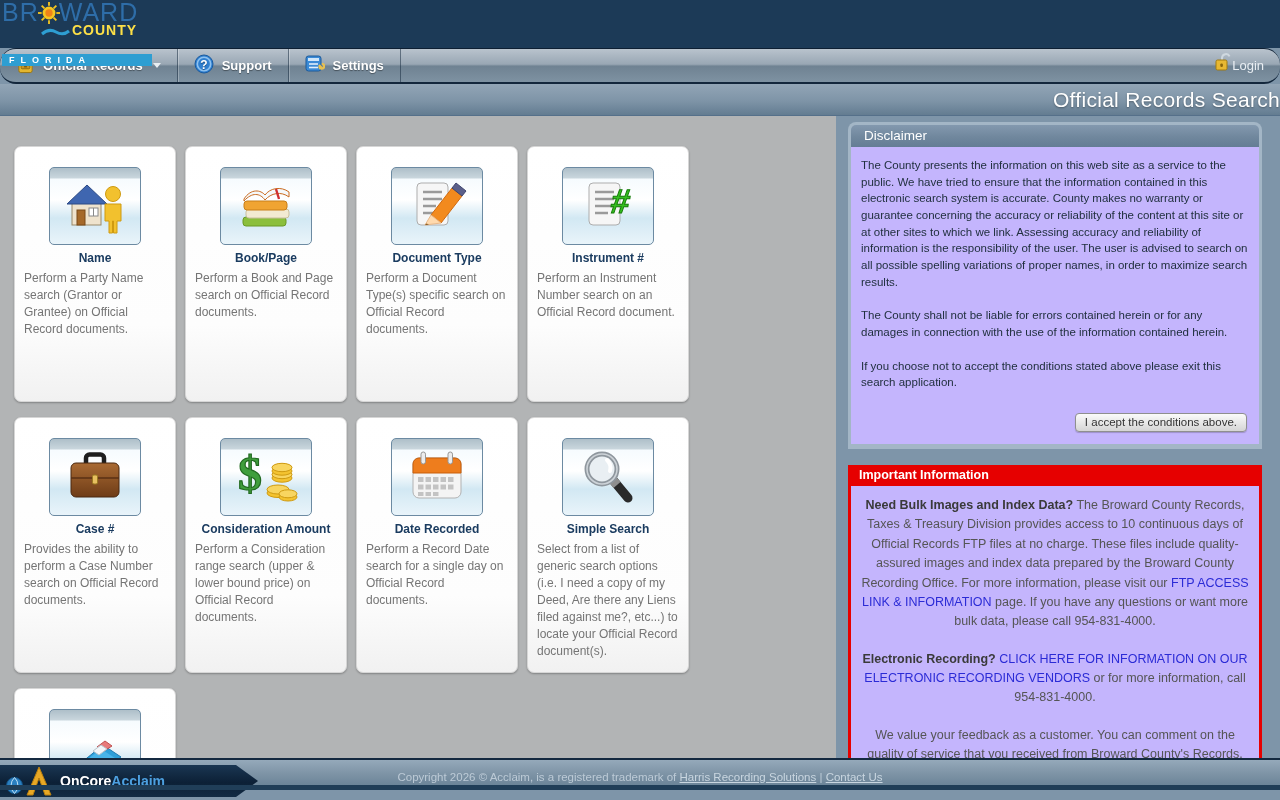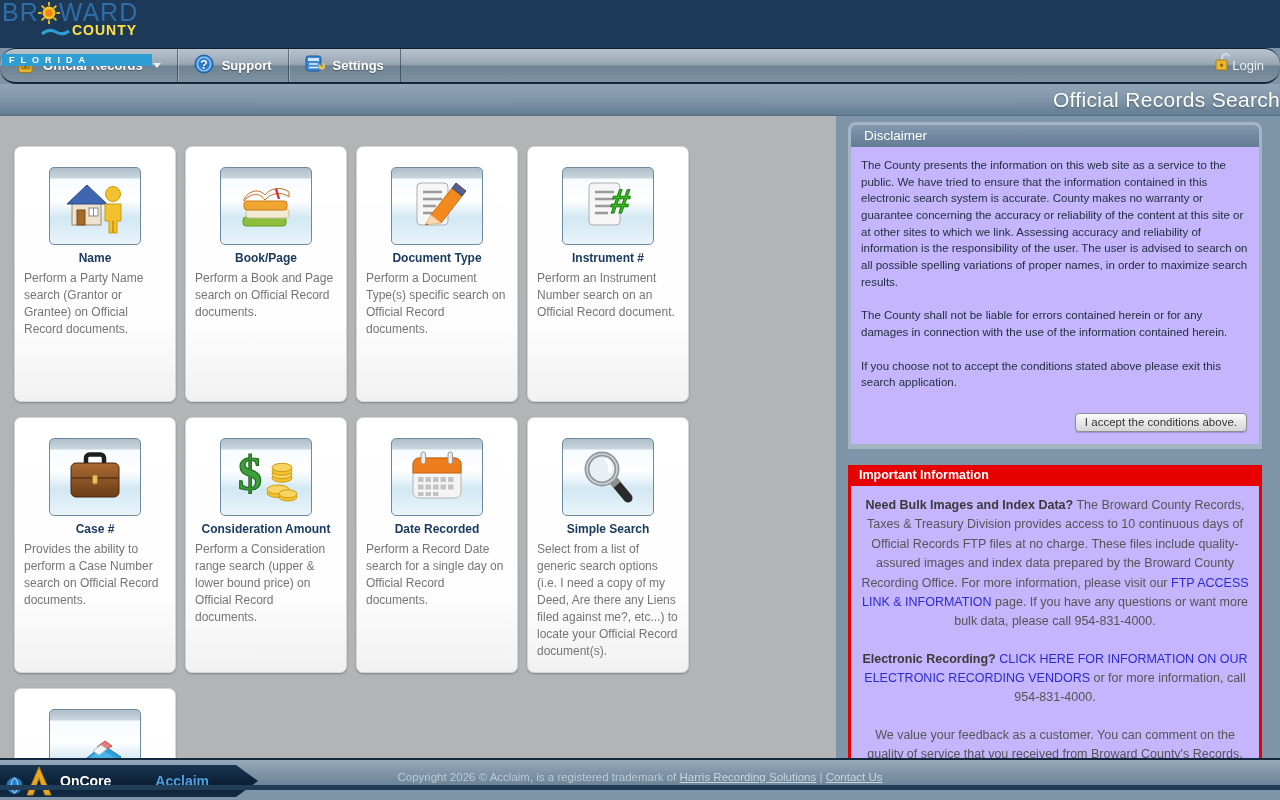--- a/index.html
+++ b/index.html
@@ -66,21 +66,21 @@
   
   .footer { height:32px; position:relative; border-top:2px solid #142940;
             background:linear-gradient(180deg,#95a9ba 0%,#7e94a6 45%,#647e93 100%); }
   .footer-strip { position:absolute; left:0; right:0; bottom:0; height:5px; background:#203e58; }
   .copyright { position:absolute; left:0; right:0; top:11px; text-align:center; font-size:11.5px; color:#bccad6; }
   .copyright .flink { color:#c9d6e0; text-decoration:underline; cursor:pointer; }
   .oncore { position:absolute; left:0; top:5px; width:258px; height:32px;
             clip-path:polygon(0 0, 236px 0, 258px 16px, 236px 32px, 0 32px);
             background:linear-gradient(180deg,#1a3652 0%,#0c2036 55%,#122b44 100%);
             display:flex; align-items:center; padding-left:60px; font-size:14px; font-weight:bold; color:#fff; cursor:pointer; }
-  .oncore .acclaim { color:#4da0e0;padding-left:44px; }
+  .oncore .acclaim { color:#4da0e0; }
   .oncore-a { position:absolute; left:26px; top:1px; }
   .oncore-globe { position:absolute; left:6px; top:12px; }
 </style>
 </head>
 <body>
 
 <div class="header">
   <div class="logo">
     <div class="logo-line1">
       <span>BR</span>

